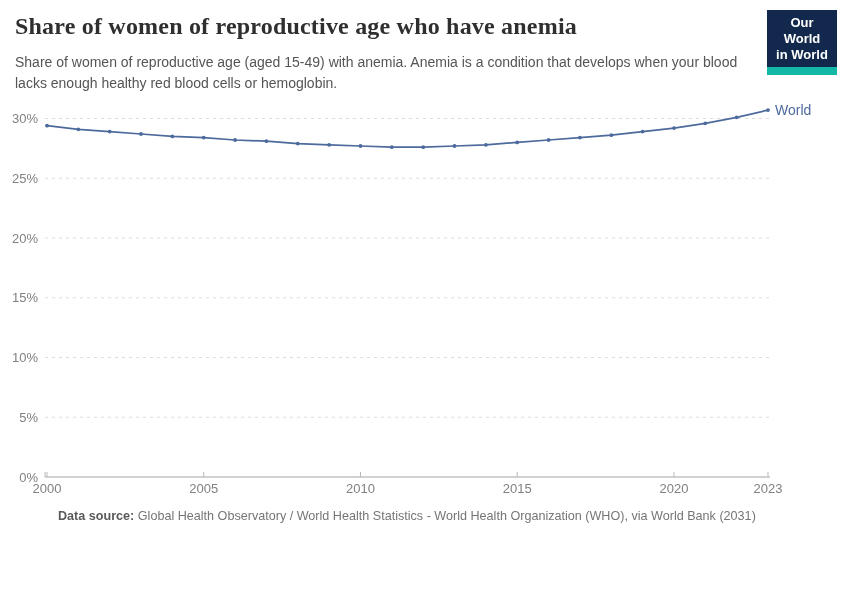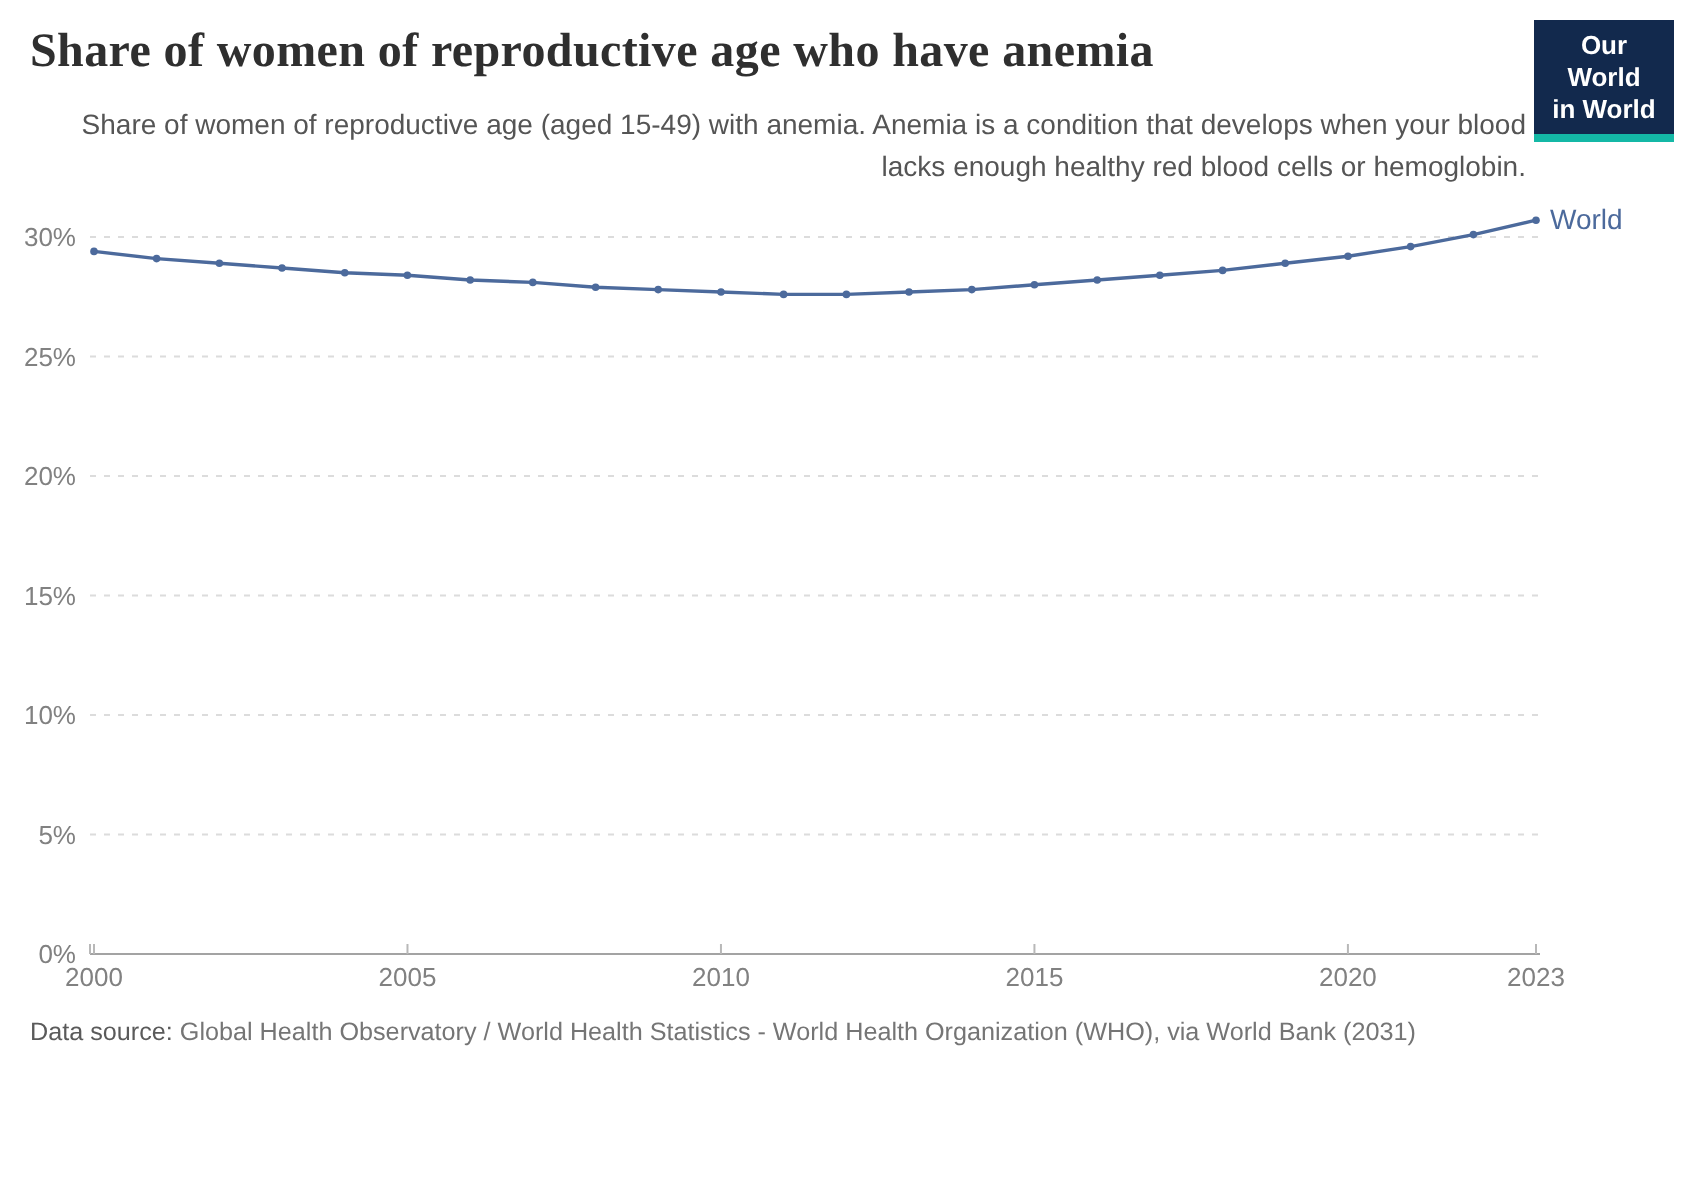--- a/index.html
+++ b/index.html
@@ -6,39 +6,39 @@
   body { font-family:"Liberation Sans", sans-serif; }
   .page { position:relative; width:850px; height:536px; background:#ffffff; overflow:hidden; }
 
   .title {
     position:absolute; left:15px; top:13px; margin:0;
     font-family:"Liberation Serif", serif;
     font-size:24px; font-weight:700; color:#2f2f2f; letter-spacing:.2px;
   }
   .subtitle {
     position:absolute; left:15px; top:52px; margin:0;
-    width:748px; font-size:14px; line-height:1.48; color:#555555;text-align:right;
+    width:748px; font-size:14px; line-height:1.48; color:#555555;
   }
   .logo {
     position:absolute; right:13px; top:10px;
     width:62px; padding:5px 4px 4px 4px;
-    background:#12294d; border-bottom:4px solid #14b8a6;
+    background:#12294d; border-bottom:8px solid #14b8a6;
     color:#ffffff; text-align:center;
     font-size:13px; font-weight:700; line-height:16px;
     cursor:pointer;
   }
   .chart-svg { position:absolute; left:0; top:88px; }
   .chart-svg text { font-family:"Liberation Sans", sans-serif; }
 
   .footer {
     position:absolute; left:15px; top:508px; width:822px;
     font-size:12.6px; line-height:1.42; color:#757575;
   }
   .footer p { margin:0 0 5px 0; }
-  .footer .lbl { font-weight:400; color:#5a5a5a; }
+  .footer .lbl { font-weight:700; color:#5a5a5a;margin-left:43px; }
   .footer .cite { margin-top:8px; }
 </style>
 </head>
 <body>
 
 <div class="page">
 
   <h1 class="title">Share of women of reproductive age who have anemia</h1>
 
   <div class="logo">

